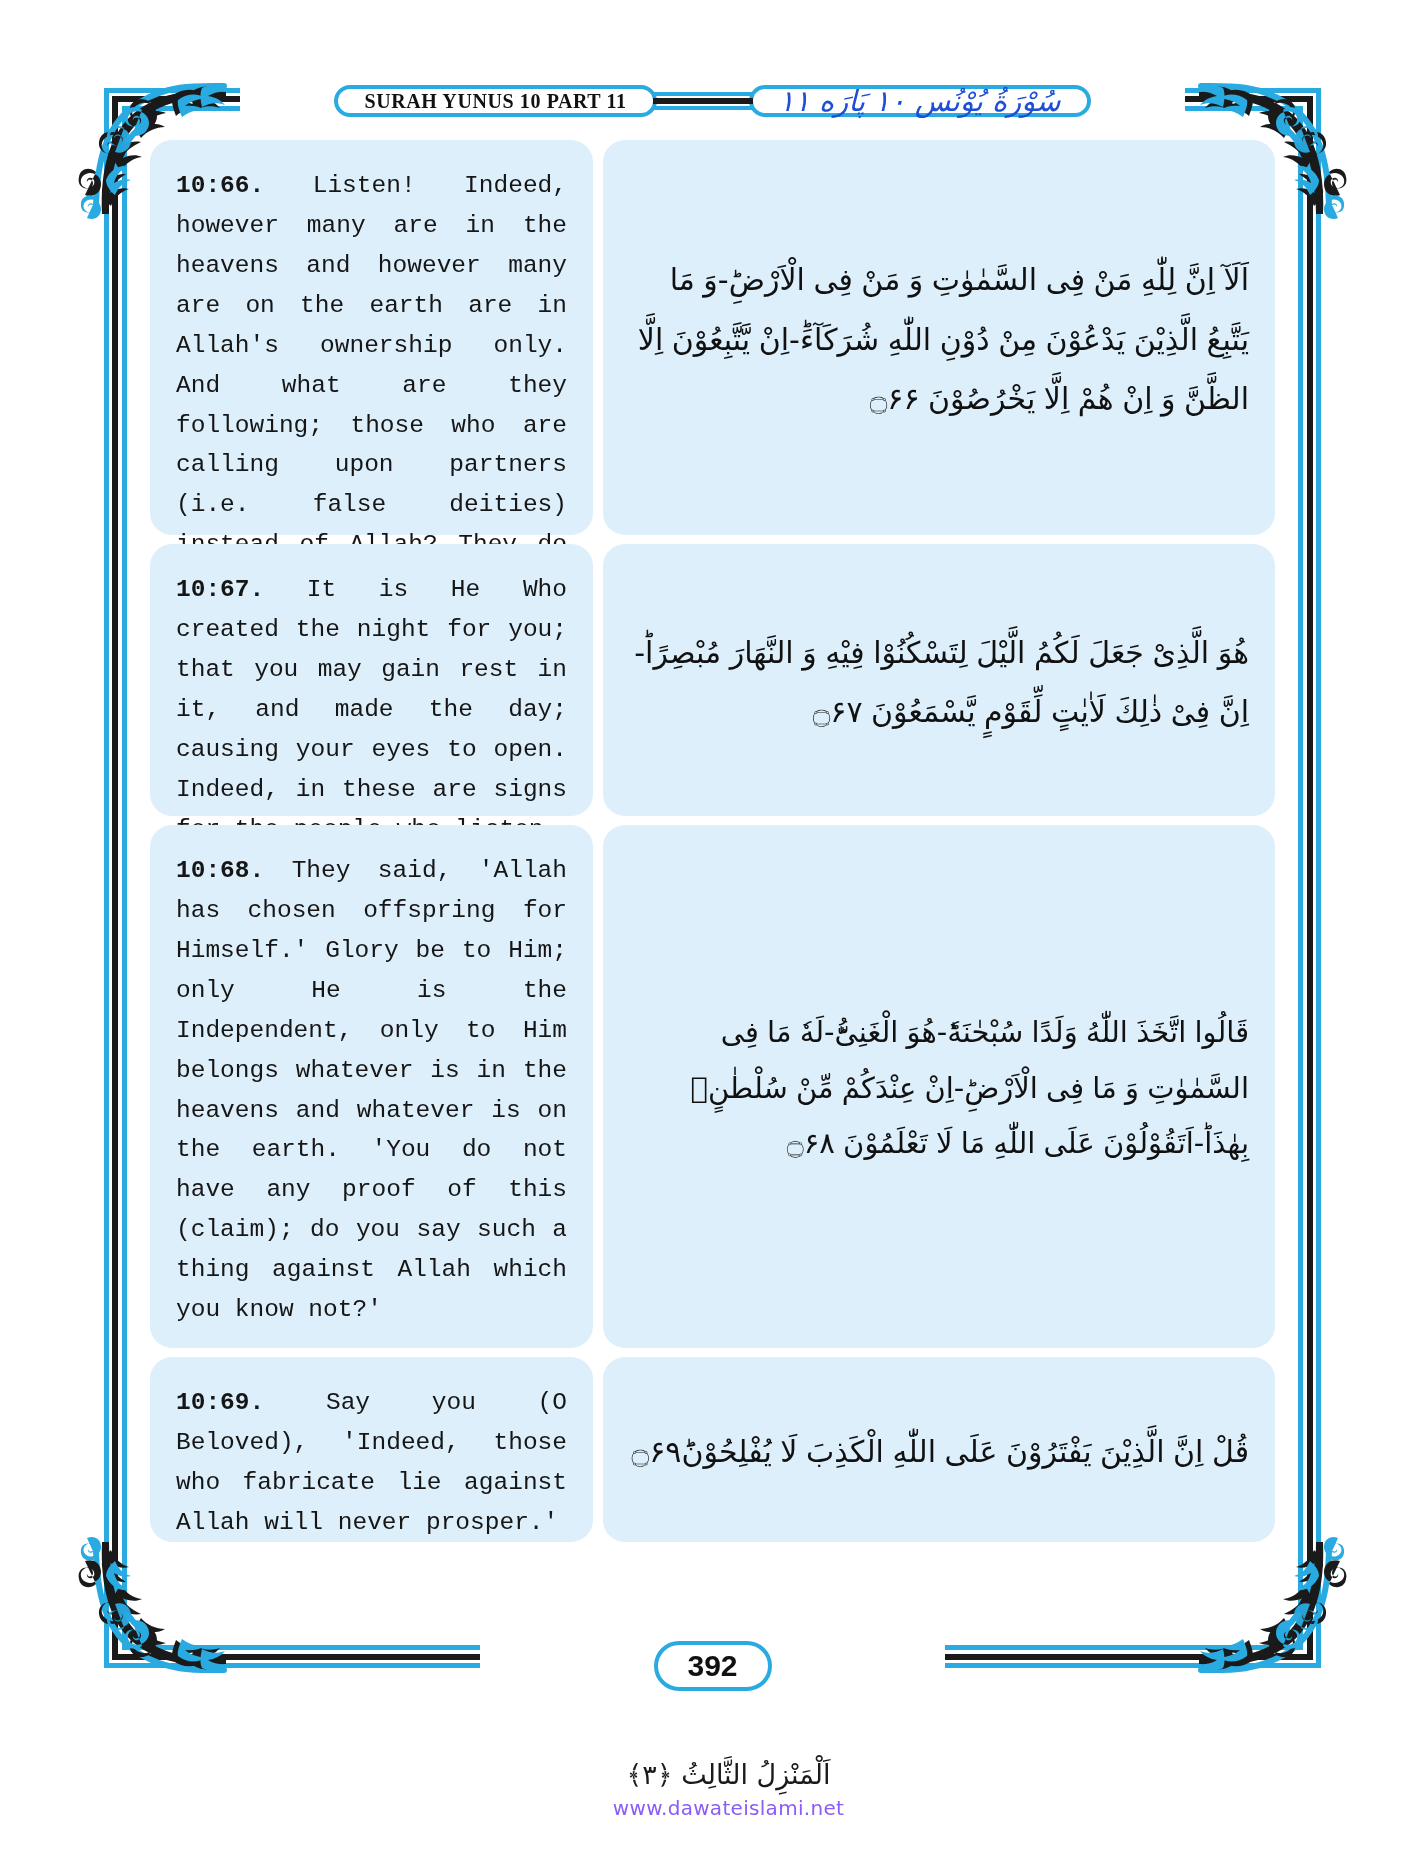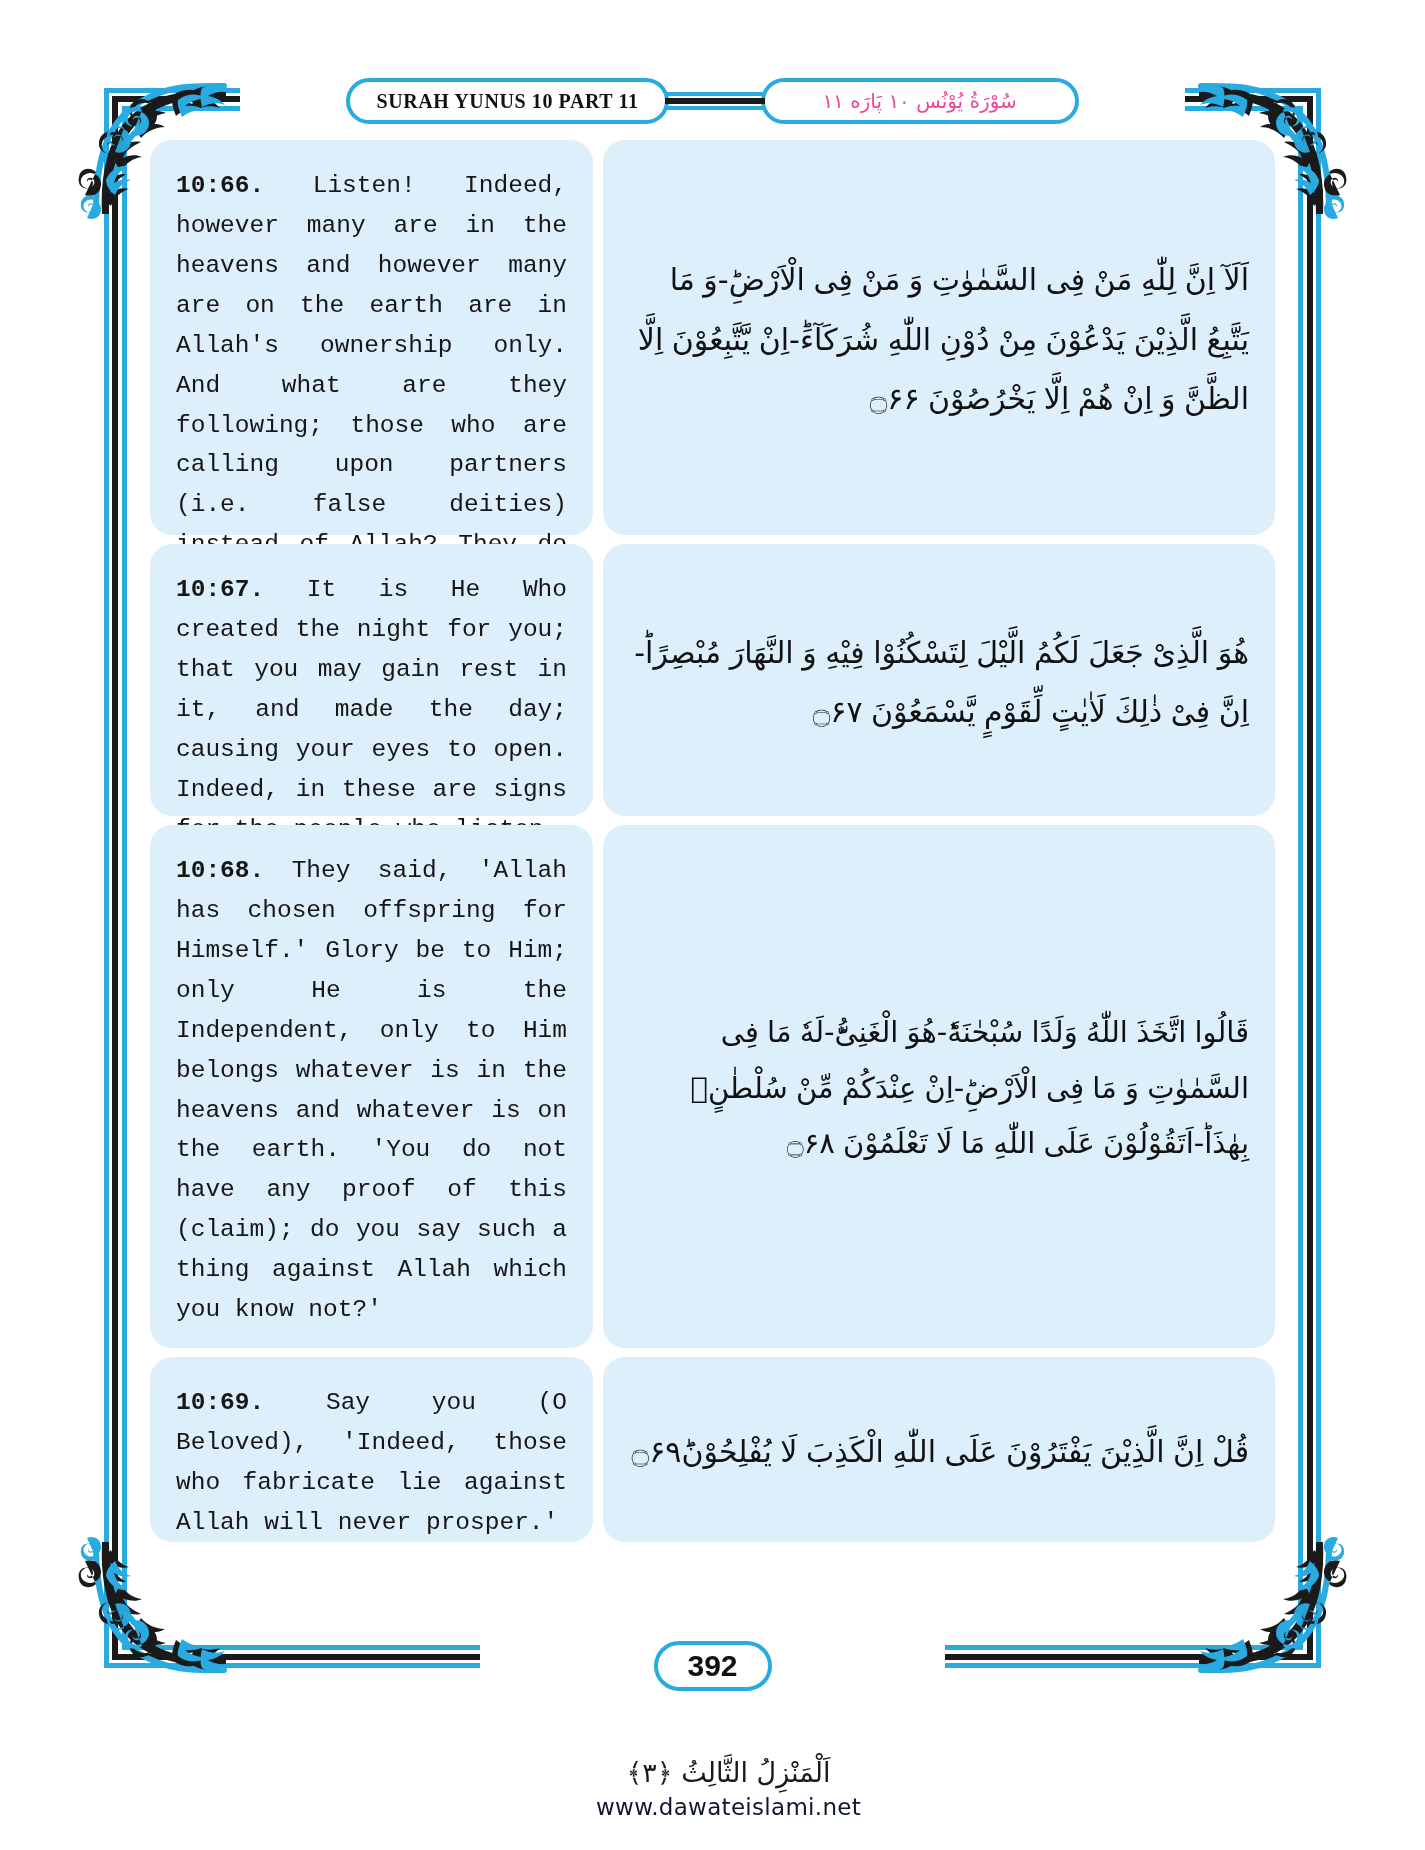--- a/index.html
+++ b/index.html
@@ -80,21 +80,21 @@
     height: 58px;
     z-index: 6;
     display: flex;
     align-items: center;
     justify-content: center;
   }
   .pill {
     background: #ffffff;
     border: 4px solid #29abe2;
     border-radius: 30px;
-    height: 46px;
+    height: 32px;
     display: flex;
     align-items: center;
     justify-content: center;
     box-sizing: border-box;
     padding: 3px 26px;
   }
   .pill-left {
     min-width: 318px;
   }
   .pill-right {
@@ -103,24 +103,25 @@
   .pill-left .txt {
     font-family: "Liberation Serif", serif;
     font-weight: bold;
     font-size: 20px;
     letter-spacing: 0.6px;
     color: #111;
     white-space: nowrap;
   }
   .pill-right .txt {
     font-family: "DejaVu Sans", sans-serif;
-    font-size: 20px;
-    color: #ec4899;
+    font-size: 29px;
+    color: #1d4ed8;
     direction: rtl;
     white-space: nowrap;
+    font-style: italic;
   }
   .pill-gap {
     width: 92px;
     height: 46px;
     position: relative;
   }
   .pill-gap .ln {
     position: absolute;
     left: -4px;
     right: -4px;
@@ -251,22 +252,22 @@
   .footer .manzil {
     font-family: "DejaVu Sans", sans-serif;
     font-size: 27px;
     color: #1a1a1a;
     direction: rtl;
     margin-bottom: 6px;
     white-space: nowrap;
   }
   .footer .site {
     font-family: "DejaVu Sans", sans-serif;
-    font-size: 23px;
-    color: #0f172a;
+    font-size: 20px;
+    color: #8b5cf6;
     letter-spacing: 0.3px;
   }
 </style>
 </head>
 <body>
 
 <div class="page">
 
   <div class="frame-outer"></div>
   <div class="frame-mid"></div>

